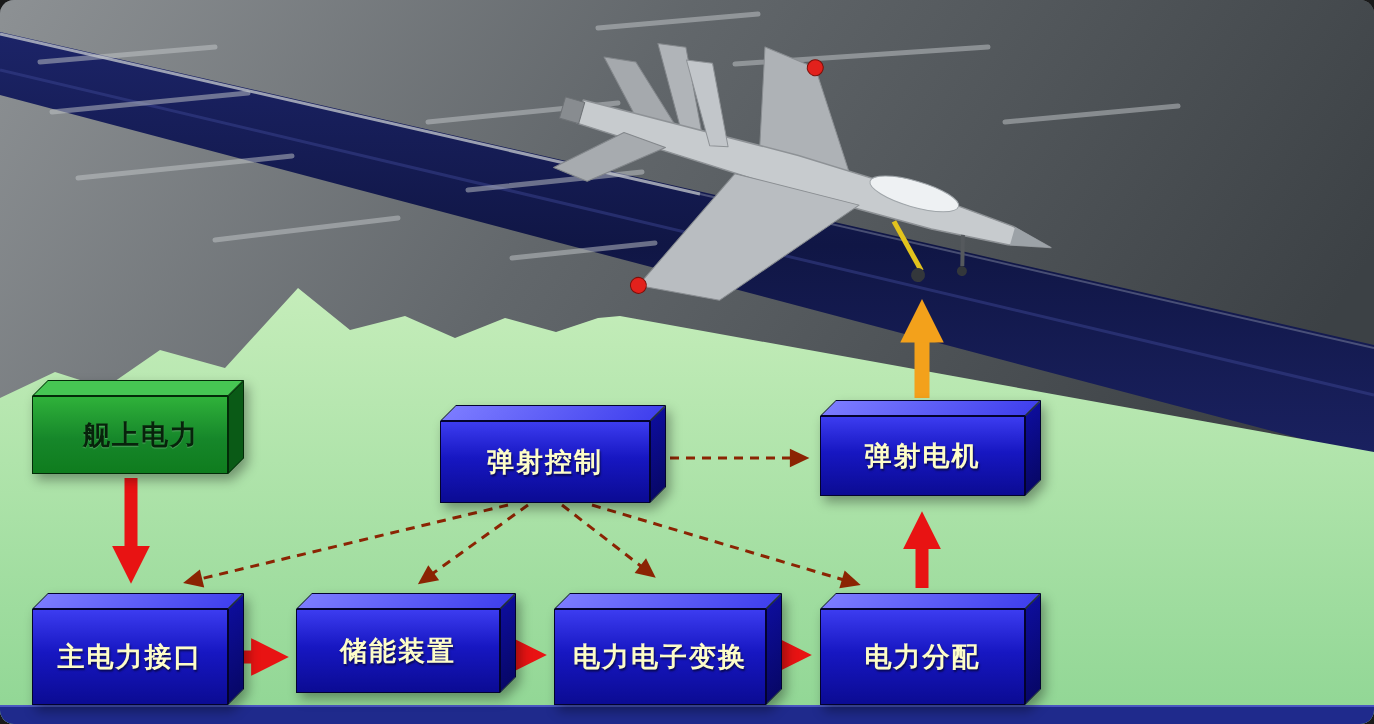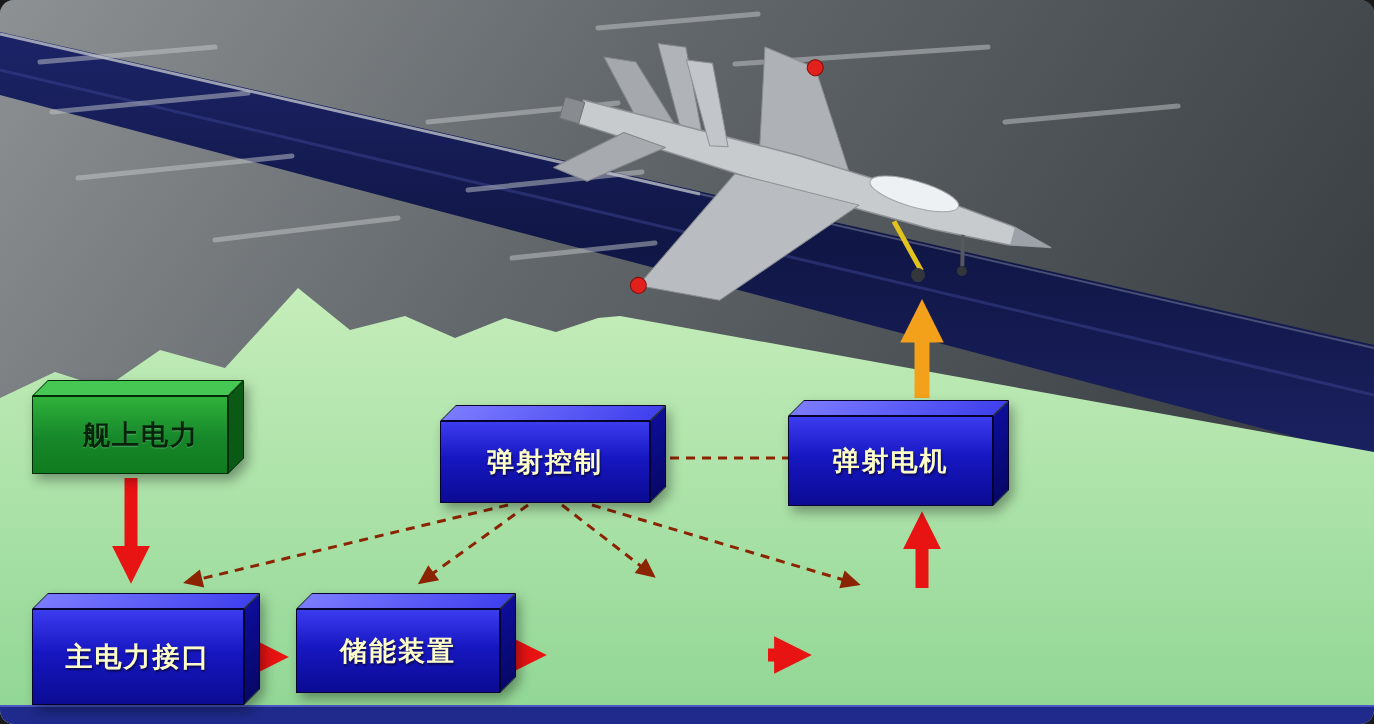--- a/index.html
+++ b/index.html
@@ -143,39 +143,53 @@
   </div>
 
   <div class="node blue" style="left:440px; top:421px; width:210px; height:82px;">
     <div class="face topf"></div>
     <div class="face sidef"></div>
     <div class="face front">
       <span class="label">弹射控制</span>
     </div>
   </div>
 
-  <div class="node blue" style="left:788px; top:416px; width:205px; height:90px;">
+  <div class="node blue" style="left:820px; top:416px; width:205px; height:80px;">
     <div class="face topf"></div>
     <div class="face sidef"></div>
     <div class="face front">
       <span class="label">弹射电机</span>
     </div>
   </div>
 
-  <div class="node blue" style="left:32px; top:609px; width:212px; height:96px;">
+  <div class="node blue" style="left:32px; top:609px; width:196px; height:96px;">
     <div class="face topf"></div>
     <div class="face sidef"></div>
     <div class="face front">
       <span class="label">主电力接口</span>
     </div>
   </div>
 
   <div class="node blue" style="left:296px; top:609px; width:204px; height:84px;">
     <div class="face topf"></div>
     <div class="face sidef"></div>
     <div class="face front">
       <span class="label">储能装置</span>
     </div>
   </div>
 
+  <div class="node blue" style="left:554px; top:609px; width:212px; height:96px;">
+    <div class="face topf"></div>
+    <div class="face sidef"></div>
+    <div class="face front">
+      <span class="label">电力电子变换</span>
+    </div>
+  </div>
 
+  <div class="node blue" style="left:820px; top:609px; width:205px; height:96px;">
+    <div class="face topf"></div>
+    <div class="face sidef"></div>
+    <div class="face front">
+      <span class="label">电力分配</span>
+    </div>
+  </div>
 
 </div>
 
 </body></html>

